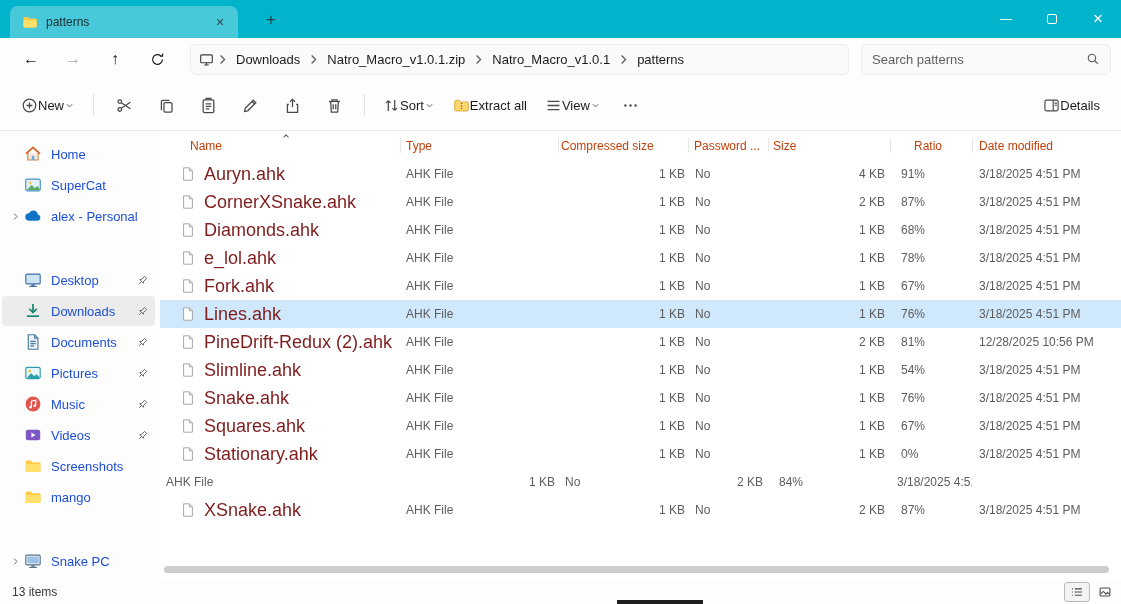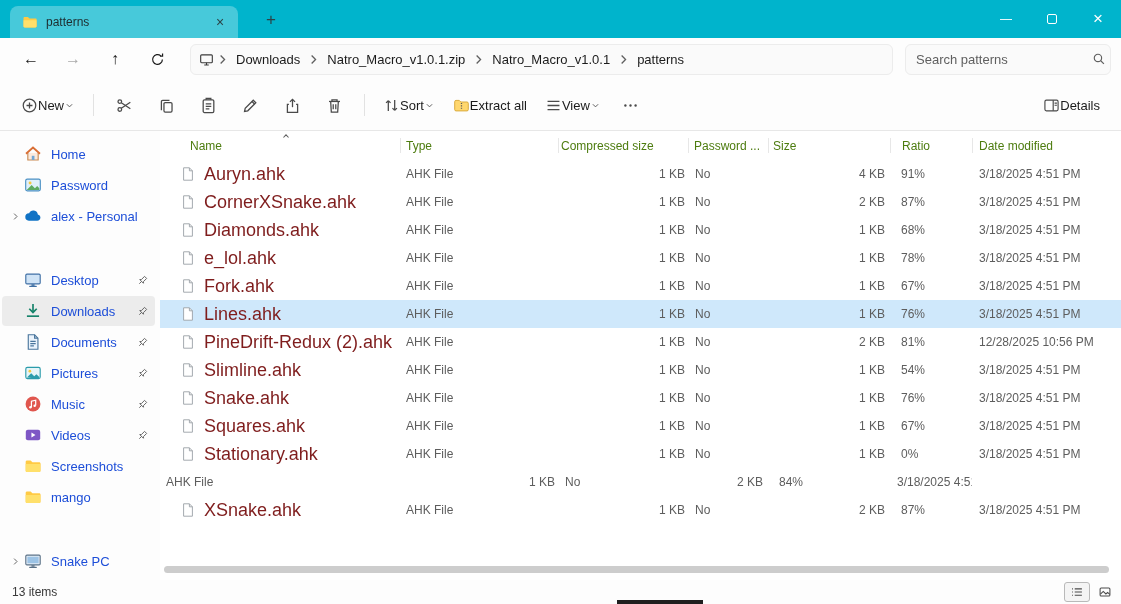--- a/index.html
+++ b/index.html
@@ -37,21 +37,21 @@
              font-size:16px; color:#1b1b1b; border-radius:4px; }
   .nav-btn.disabled { color:#a9a9a9; }
   .nav-btn svg { width:15px; height:15px; }
   .addressbar { flex:1; height:31px; background:#fafafa; border:1px solid #ececec; border-radius:6px;
                 display:flex; align-items:center; padding:0 8px; margin:0 12px 0 12px; overflow:hidden; }
   .addressbar .ic svg { width:15px; height:15px; }
   .crumbs { display:flex; align-items:center; overflow:hidden; }
   .crumb { font-size:13px; color:#1b1b1b; padding:3px 5px; border-radius:4px; white-space:nowrap; }
   .crumb-chev { display:inline-flex; padding:0 1px; }
   .crumb-chev svg { width:11px; height:11px; }
-  .searchbox { width:206px; height:31px; background:#fafafa; border:1px solid #ececec; border-radius:6px;
+  .searchbox { width:250px; height:31px; background:#fafafa; border:1px solid #ececec; border-radius:6px;
                display:flex; align-items:center; padding:0 10px; }
   .searchbox input { flex:1; border:0; outline:0; background:transparent; font-size:13px;
                      color:#333; font-family:inherit; }
   .searchbox input::placeholder { color:#5f5f5f; }
   .searchbox .ic svg { width:14px; height:14px; }
 
   
   .toolbar { position:absolute; top:80px; left:0; right:0; height:51px; background:#fdfdfd;
              border-bottom:1px solid #e7e7e7; display:flex; align-items:center; padding:0 12px; }
   .tbtn { display:flex; align-items:center; height:34px; padding:0 9px; border-radius:4px;
@@ -76,29 +76,29 @@
   .sb-ico svg { width:18px; height:18px; }
   .sb-label { flex:1; white-space:nowrap; overflow:hidden; }
   .sb-pin { width:15px; flex:none; display:flex; }
   .sb-pin svg { width:13px; height:13px; }
   .sb-spacer { height:32px; }
 
   
   .filearea { flex:1; position:relative; background:#fff; overflow:hidden; }
   .grid7 { display:grid; grid-template-columns:240px 158px 130px 80px 122px 82px 1fr; }
   .header-row { position:absolute; top:0; left:0; right:0; height:29px; align-items:center;
-                font-size:12px; color:#4d7c0f; }
+                font-size:12px; color:#c2410c; }
   .hcell { position:relative; height:100%; display:flex; align-items:center; white-space:nowrap; overflow:hidden; }
   .hcell + .hcell::before { content:""; position:absolute; left:0; top:7px; bottom:7px; width:1px; background:#e7e7e7; }
   .hcell:nth-child(1) { padding-left:30px; }
   .hcell:nth-child(2) { padding-left:6px; }
   .hcell:nth-child(3) { padding-left:3px; }
   .hcell:nth-child(4) { padding-left:6px; }
   .hcell:nth-child(5) { padding-left:5px; }
-  .hcell:nth-child(6) { padding-left:12px; }
+  .hcell:nth-child(6) { padding-left:24px; }
   .hcell:nth-child(7) { padding-left:7px; }
   .sort-caret { position:absolute; top:-1px; left:120px; }
   .sort-caret svg { width:12px; height:12px; }
 
   .rows { position:absolute; top:29px; left:0; right:0; }
   .frow { height:28px; align-items:center; font-size:12px; color:#5d5d5d; }
   .frow.selected { background:#cfe8fb; }
   .cell { display:flex; align-items:center; height:100%; white-space:nowrap; overflow:hidden; }
   .c1 { padding-left:20px; gap:8px; color:#7f1d1d; font-size:18px; }
   .c1 .ic svg { width:16px; height:16px; }
@@ -355,21 +355,21 @@
         </div>
         <div class="sb-item">
           <span class="sb-chev"></span>
           <span class="sb-ico ic">
             <svg viewBox="0 0 16 16">
               <rect x="1.5" y="2.8" width="13" height="10.4" rx="1.4" fill="#dff0fb" stroke="#4a90c4"></rect>
               <circle cx="5.4" cy="6.2" r="1.3" fill="#f5c843"></circle>
               <path d="M2.4 12.4 6.8 8l2.9 2.9 2-2 1.9 1.9v1.6z" fill="#5cab62"></path>
             </svg>
           </span>
-          <span class="sb-label">Password</span>
+          <span class="sb-label">SuperCat</span>
         </div>
         <div class="sb-item">
           <span class="sb-chev">
             <svg viewBox="0 0 16 16" fill="none" stroke="#5f5f5f" stroke-width="1.4">
               <path d="M6 3.8 10.2 8 6 12.2"></path>
             </svg>
           </span>
           <span class="sb-ico ic">
             <svg viewBox="0 0 16 16">
               <path d="M4.3 12.2h7.5c1.6 0 2.8-1.3 2.8-2.8 0-1.4-1-2.5-2.3-2.8A4 4 0 0 0 4.6 5.6 3.3 3.3 0 0 0 4.3 12.2z" fill="#1173c5"></path>

